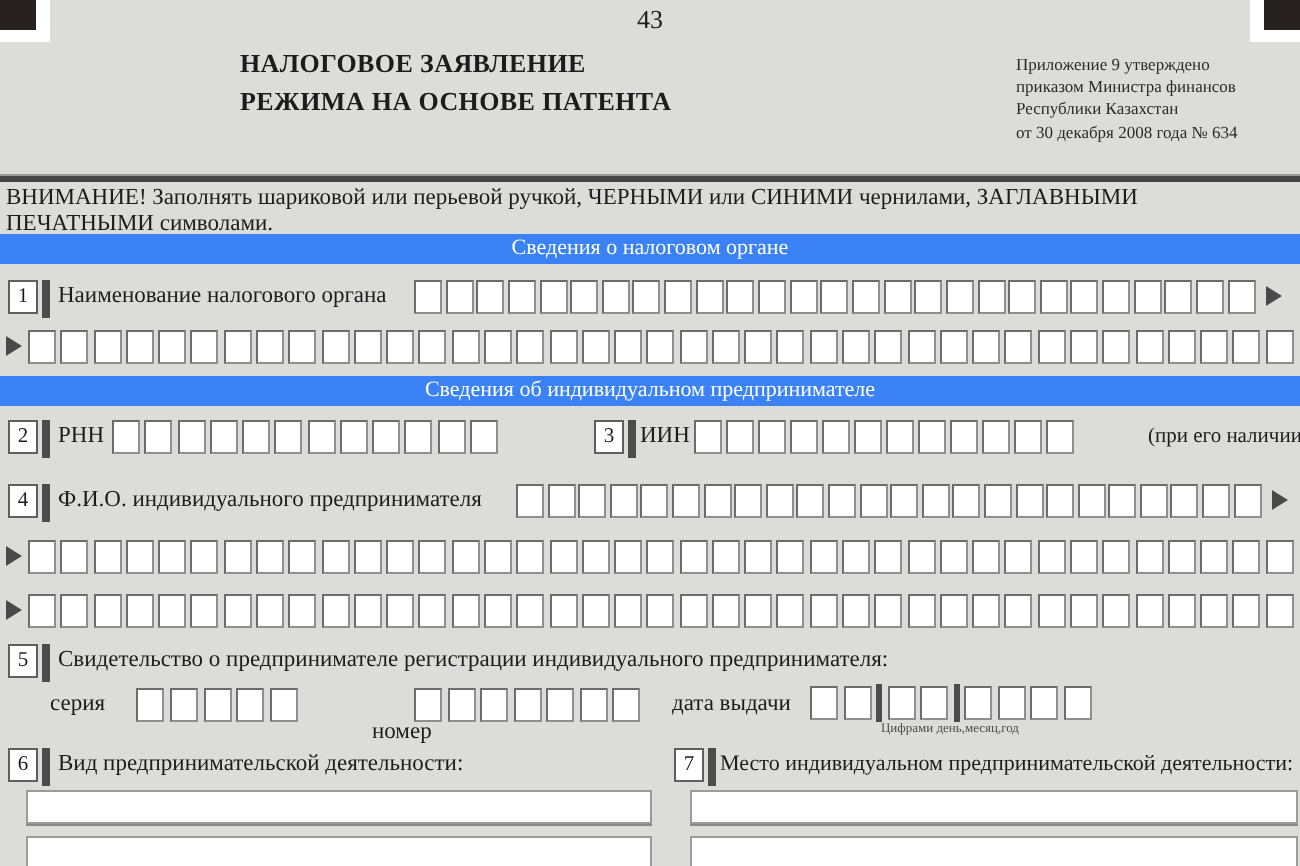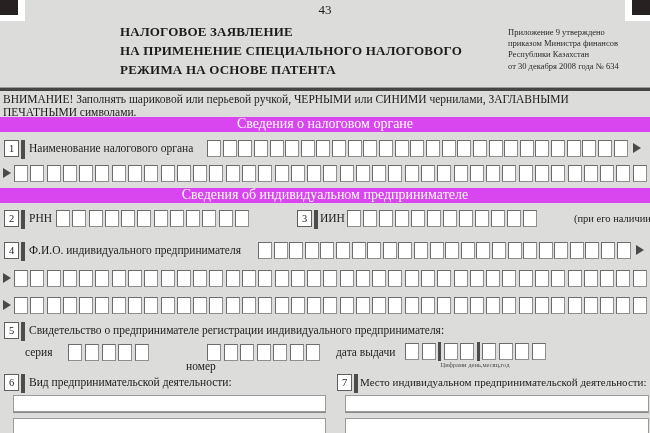--- a/index.html
+++ b/index.html
@@ -19,22 +19,22 @@
   .title{position:absolute;top:23px;left:120px;width:390px;text-align:left;
          font-weight:bold;font-size:13px;line-height:1.45;letter-spacing:.2px;}
   .approval{position:absolute;top:27px;right:6px;width:136px;font-size:8.5px;
             line-height:1.32;color:#2a2a2a;}
 
   .divider{position:absolute;top:87px;left:0;width:650px;height:3px;
            background:#454545;border-top:1px solid #9a9a9a;}
   .warning{position:absolute;top:93px;left:3px;width:642px;font-size:11.5px;
            line-height:1.12;}
 
-  .secbar{position:absolute;left:0;width:650px;height:15px;background:#d946ef;
-          color:#fff;text-align:center;font-size:14px;line-height:14px;}
+  .secbar{position:absolute;left:0;width:650px;height:15px;background:#3b82f6;
+          color:#fff;text-align:center;font-size:11px;line-height:14px;}
   .secbar1{top:117px;}
   .secbar2{top:188px;}
 
   .numbox{position:absolute;width:13px;height:15px;background:#fff;
           border:1px solid #5f5f5f;font-size:10.5px;line-height:15px;
           text-align:center;}
   .numbox::after{content:'';position:absolute;left:16px;top:-1px;width:4px;
                  height:19px;background:#4c4c4c;}
 
   .lbl{position:absolute;font-size:11.5px;white-space:nowrap;}
@@ -64,21 +64,20 @@
       <div class="sq"></div>
     </div>
   <div class="corner corner-tr">
       <div class="sq"></div>
     </div>
 
   <div class="page-num">43</div>
 
   <div class="title">
     <div>НАЛОГОВОЕ ЗАЯВЛЕНИЕ</div>
-    <div>НА ПРИМЕНЕНИЕ СПЕЦИАЛЬНОГО НАЛОГОВОГО</div>
     <div>РЕЖИМА НА ОСНОВЕ ПАТЕНТА</div>
   </div>
 
   <div class="approval">
     <div>Приложение 9 утверждено</div>
     <div>приказом Министра финансов</div>
     <div>Республики Казахстан</div>
     <div>от 30 декабря 2008 года № 634</div>
   </div>
 

